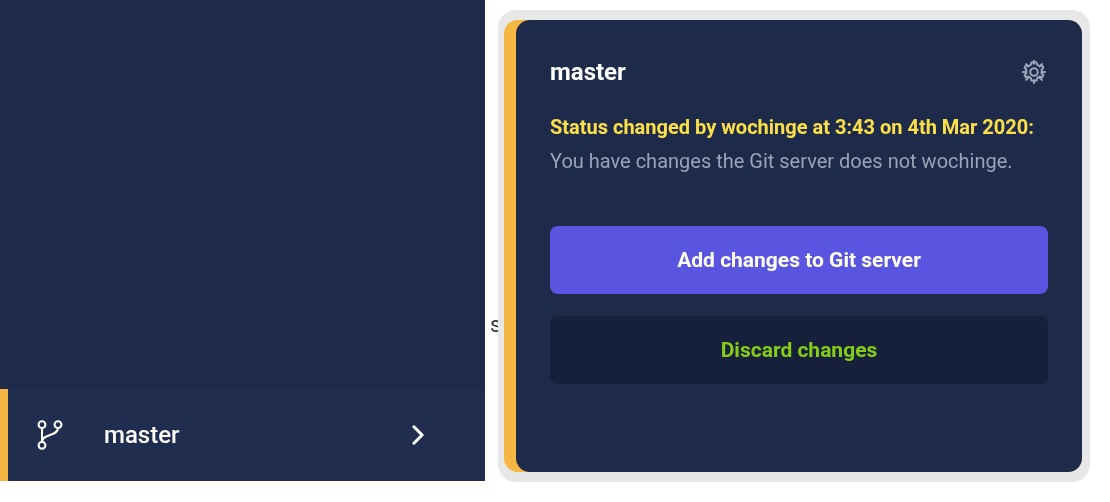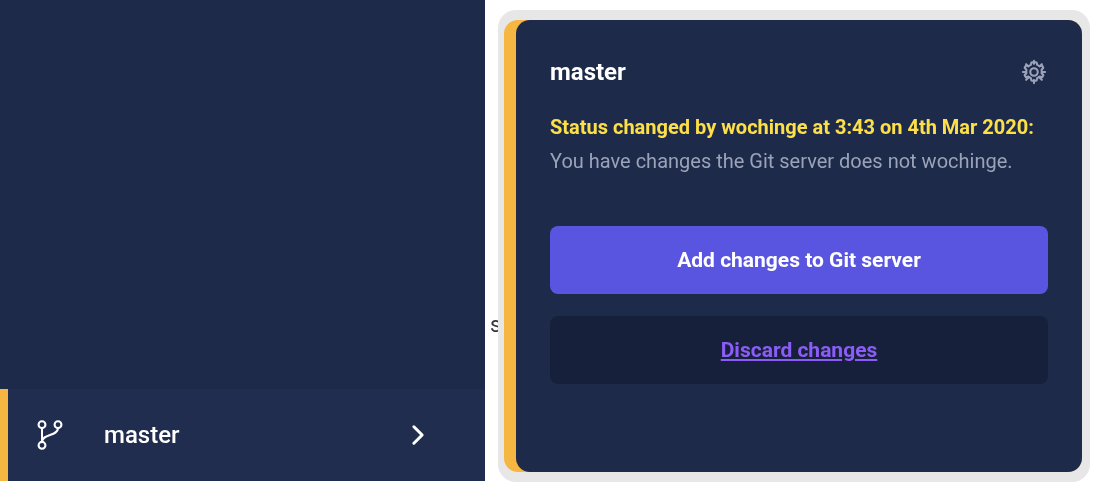--- a/index.html
+++ b/index.html
@@ -122,22 +122,21 @@
       cursor: pointer;
       font-family: inherit;
     }
     .btn-primary {
       background: #5a55e0;
       color: #ffffff;
       margin-bottom: 22px;
     }
     .btn-secondary {
       background: #17203a;
-      color: #8b5cf6;
-      text-decoration: underline;
+      color: #84cc16;
     }
     .bg-char {
       position: absolute;
       left: 490px;
       top: 312px;
       font-size: 22px;
       color: #333;
     }
   </style>
 </head>

